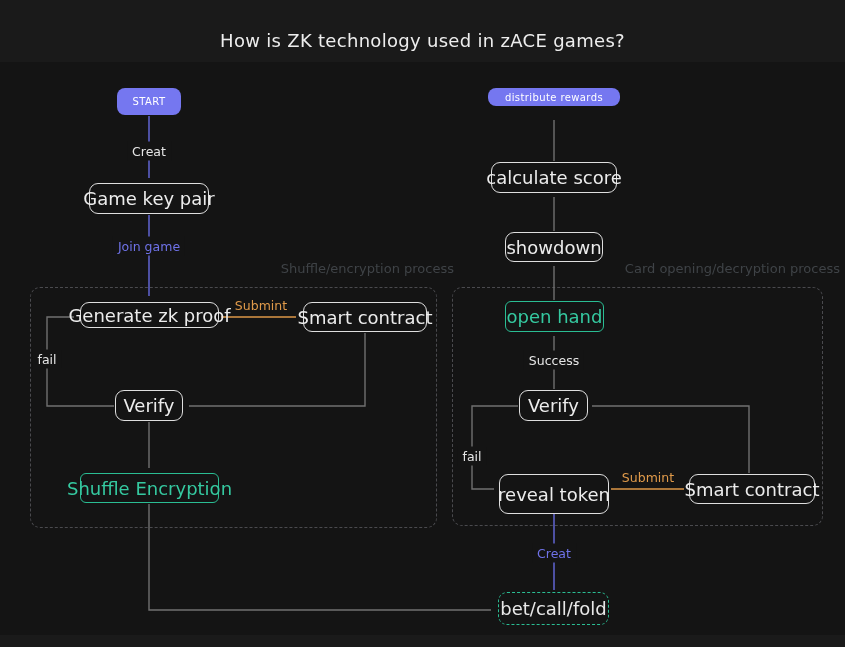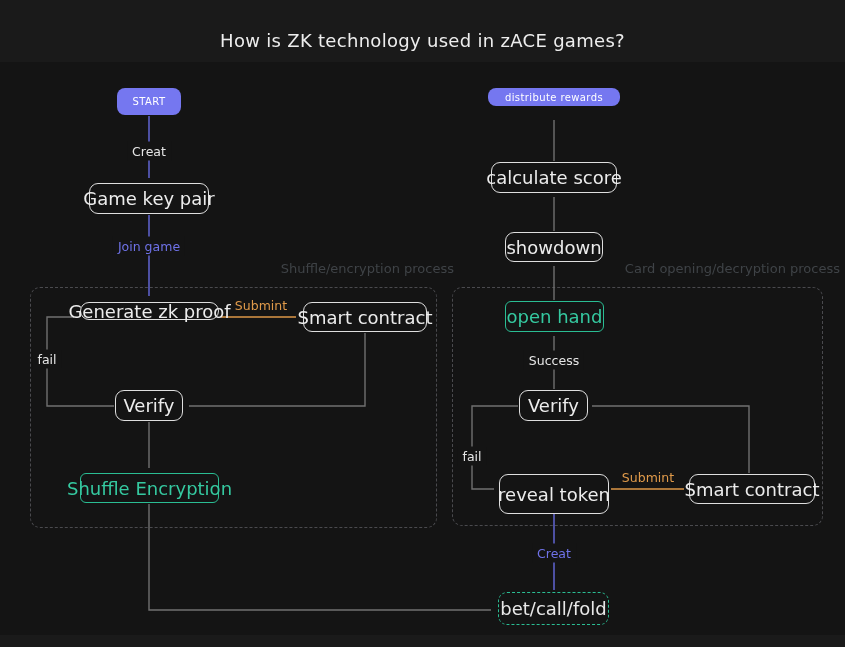--- a/index.html
+++ b/index.html
@@ -95,21 +95,21 @@
     <path class="g" d="M554,300 L554,266" marker-end="url(#ag)"></path>
     <path class="g" d="M554,389 L554,336" marker-end="url(#ag)"></path>
     <path class="g" d="M518,406 L472,406 L472,489 L494,489" marker-end="url(#ag)"></path>
     <path class="o" d="M611,489 L684,489" marker-end="url(#ao)"></path>
     <path class="g" d="M749,473 L749,406 L592,406" marker-end="url(#ag)"></path>
     <path class="p" d="M554,590 L554,510" marker-end="url(#ap)"></path>
   </svg>
 
   <div class="node pill" style="left:117px;top:88px;width:64px;height:27px;">START</div>
   <div class="node" style="left:89px;top:183px;width:120px;height:31px;">Game key pair</div>
-  <div class="node" style="left:80px;top:302px;width:139px;height:18px;">Generate zk proof</div>
+  <div class="node" style="left:80px;top:302px;width:139px;height:26px;">Generate zk proof</div>
   <div class="node" style="left:303px;top:302px;width:124px;height:30px;">Smart contract</div>
   <div class="node" style="left:115px;top:390px;width:68px;height:31px;">Verify</div>
   <div class="node green" style="left:80px;top:473px;width:139px;height:30px;">Shuffle Encryption</div>
 
   <div class="node pill" style="left:488px;top:88px;width:132px;height:18px;">distribute rewards</div>
   <div class="node" style="left:491px;top:162px;width:126px;height:31px;">calculate score</div>
   <div class="node" style="left:505px;top:232px;width:98px;height:30px;">showdown</div>
   <div class="node green" style="left:505px;top:301px;width:99px;height:31px;">open hand</div>
   <div class="node" style="left:519px;top:390px;width:69px;height:31px;">Verify</div>
   <div class="node" style="left:499px;top:474px;width:110px;height:40px;">reveal token</div>

